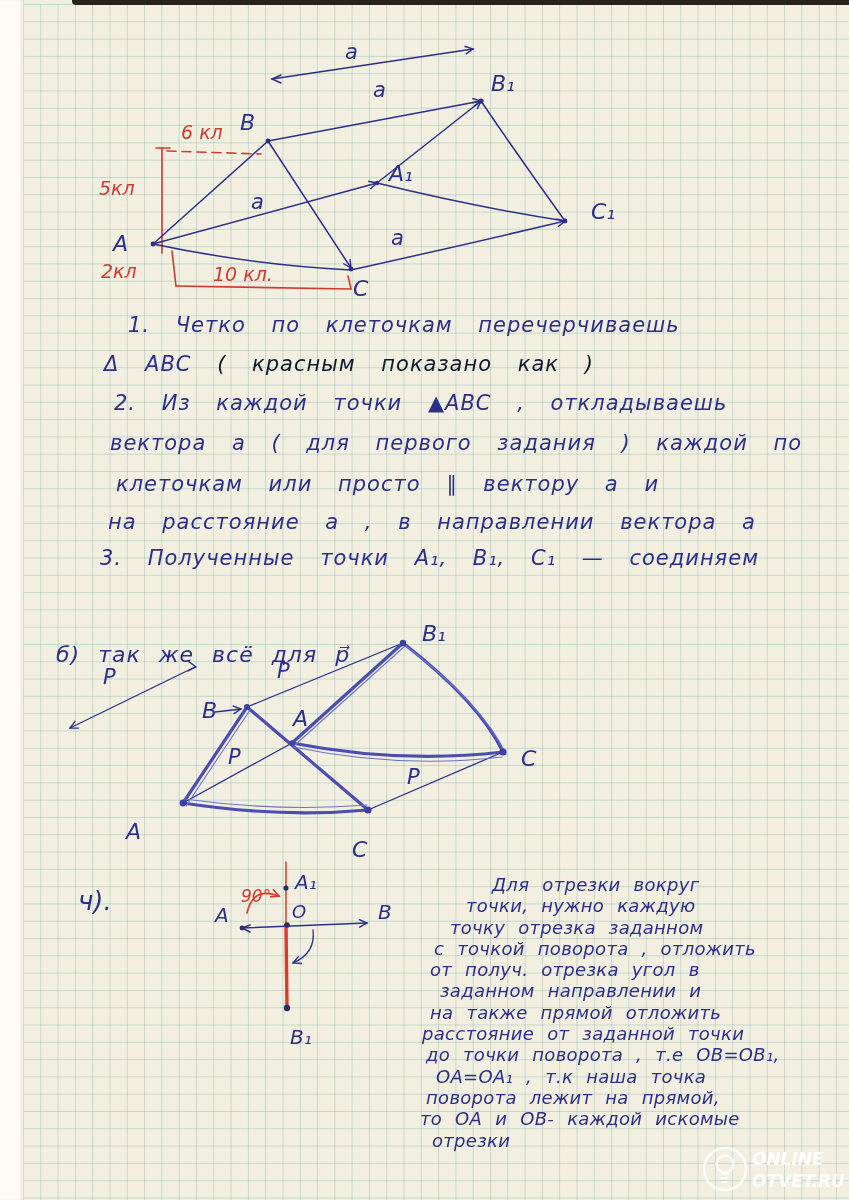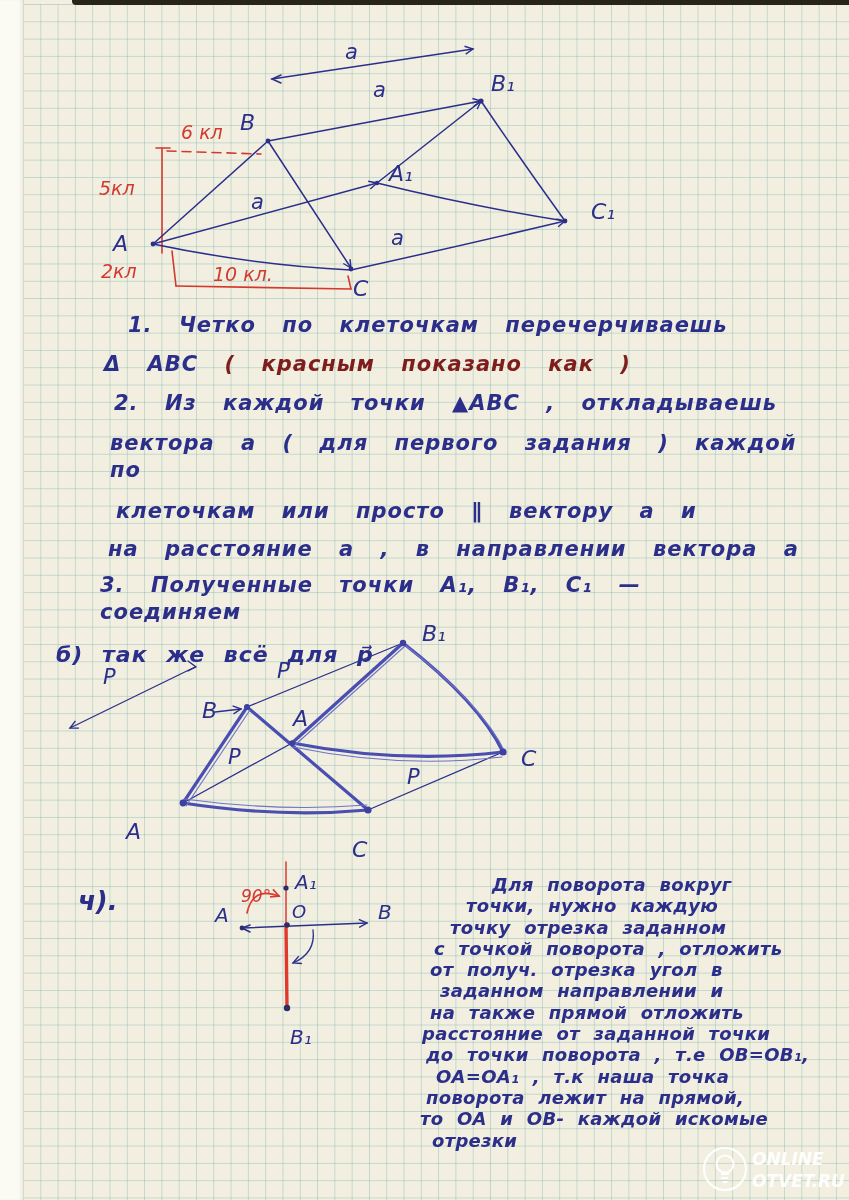--- a/index.html
+++ b/index.html
@@ -7,22 +7,22 @@
         font-family:"DejaVu Sans",sans-serif;}
   
   .sheet{position:absolute;left:23px;top:4px;right:0;bottom:0;
     background-image:
       linear-gradient(to right, rgba(122,180,172,.40) 1px, transparent 1px),
       linear-gradient(to bottom, rgba(122,180,172,.40) 1px, transparent 1px);
     background-size:17.3px 17.3px;}
   .margin-strip{position:absolute;left:0;top:0;width:23px;height:100%;background:#fbfaf3;
     border-right:1px solid #dcd8c7;box-shadow:inset -3px 0 4px -2px rgba(0,0,0,.10);}
   .top-edge{position:absolute;left:72px;top:0;right:0;height:5px;background:#28241b;border-radius:0 0 0 4px;}
-  .hw{font-style:italic;color:#2b2f8a;font-weight:bold;}
-  .red{color:#7f1d1d;}
+  .hw{font-style:italic;color:#2b2f8a;}
+  .red{color:#0f172a;}
   .abs{position:absolute;}
   
   .notes{position:absolute;left:98px;top:312px;width:710px;font-size:21px;line-height:27px;
          word-spacing:18px;letter-spacing:1px;}
   .notes .ln1{padding-left:30px;}
   .notes .ln2{margin-top:12px;padding-left:6px;}
   .notes .ln3{margin-top:12px;padding-left:16px;}
   .notes .ln4{margin-top:13px;padding-left:12px;}
   .notes .ln5{margin-top:14px;padding-left:18px;}
   .notes .ln6{margin-top:11px;padding-left:10px;}
@@ -209,21 +209,21 @@
       <text x="2" y="66">А</text>
       <text x="79" y="62" font-size="18">O</text>
       <text x="165" y="63">В</text>
       <text x="82" y="33">А₁</text>
       <text x="77" y="188">В₁</text>
       <text x="28" y="46" fill="#d23a2e" font-size="17">90°</text>
     </g>
   </svg>
 
   <div class="rot hw">
-    <div>Для поворота вокруг</div>
+    <div>Для отрезки вокруг</div>
     <div>точки, нужно каждую</div>
     <div>точку отрезка заданном</div>
     <div>с точкой поворота , отложить</div>
     <div>от получ. отрезка угол в</div>
     <div>заданном направлении и</div>
     <div>на также прямой отложить</div>
     <div>расстояние от заданной точки</div>
     <div>до точки поворота , т.е ОВ=ОВ₁,</div>
     <div>ОА=ОА₁ ,  т.к наша точка</div>
     <div>поворота лежит на прямой,</div>

